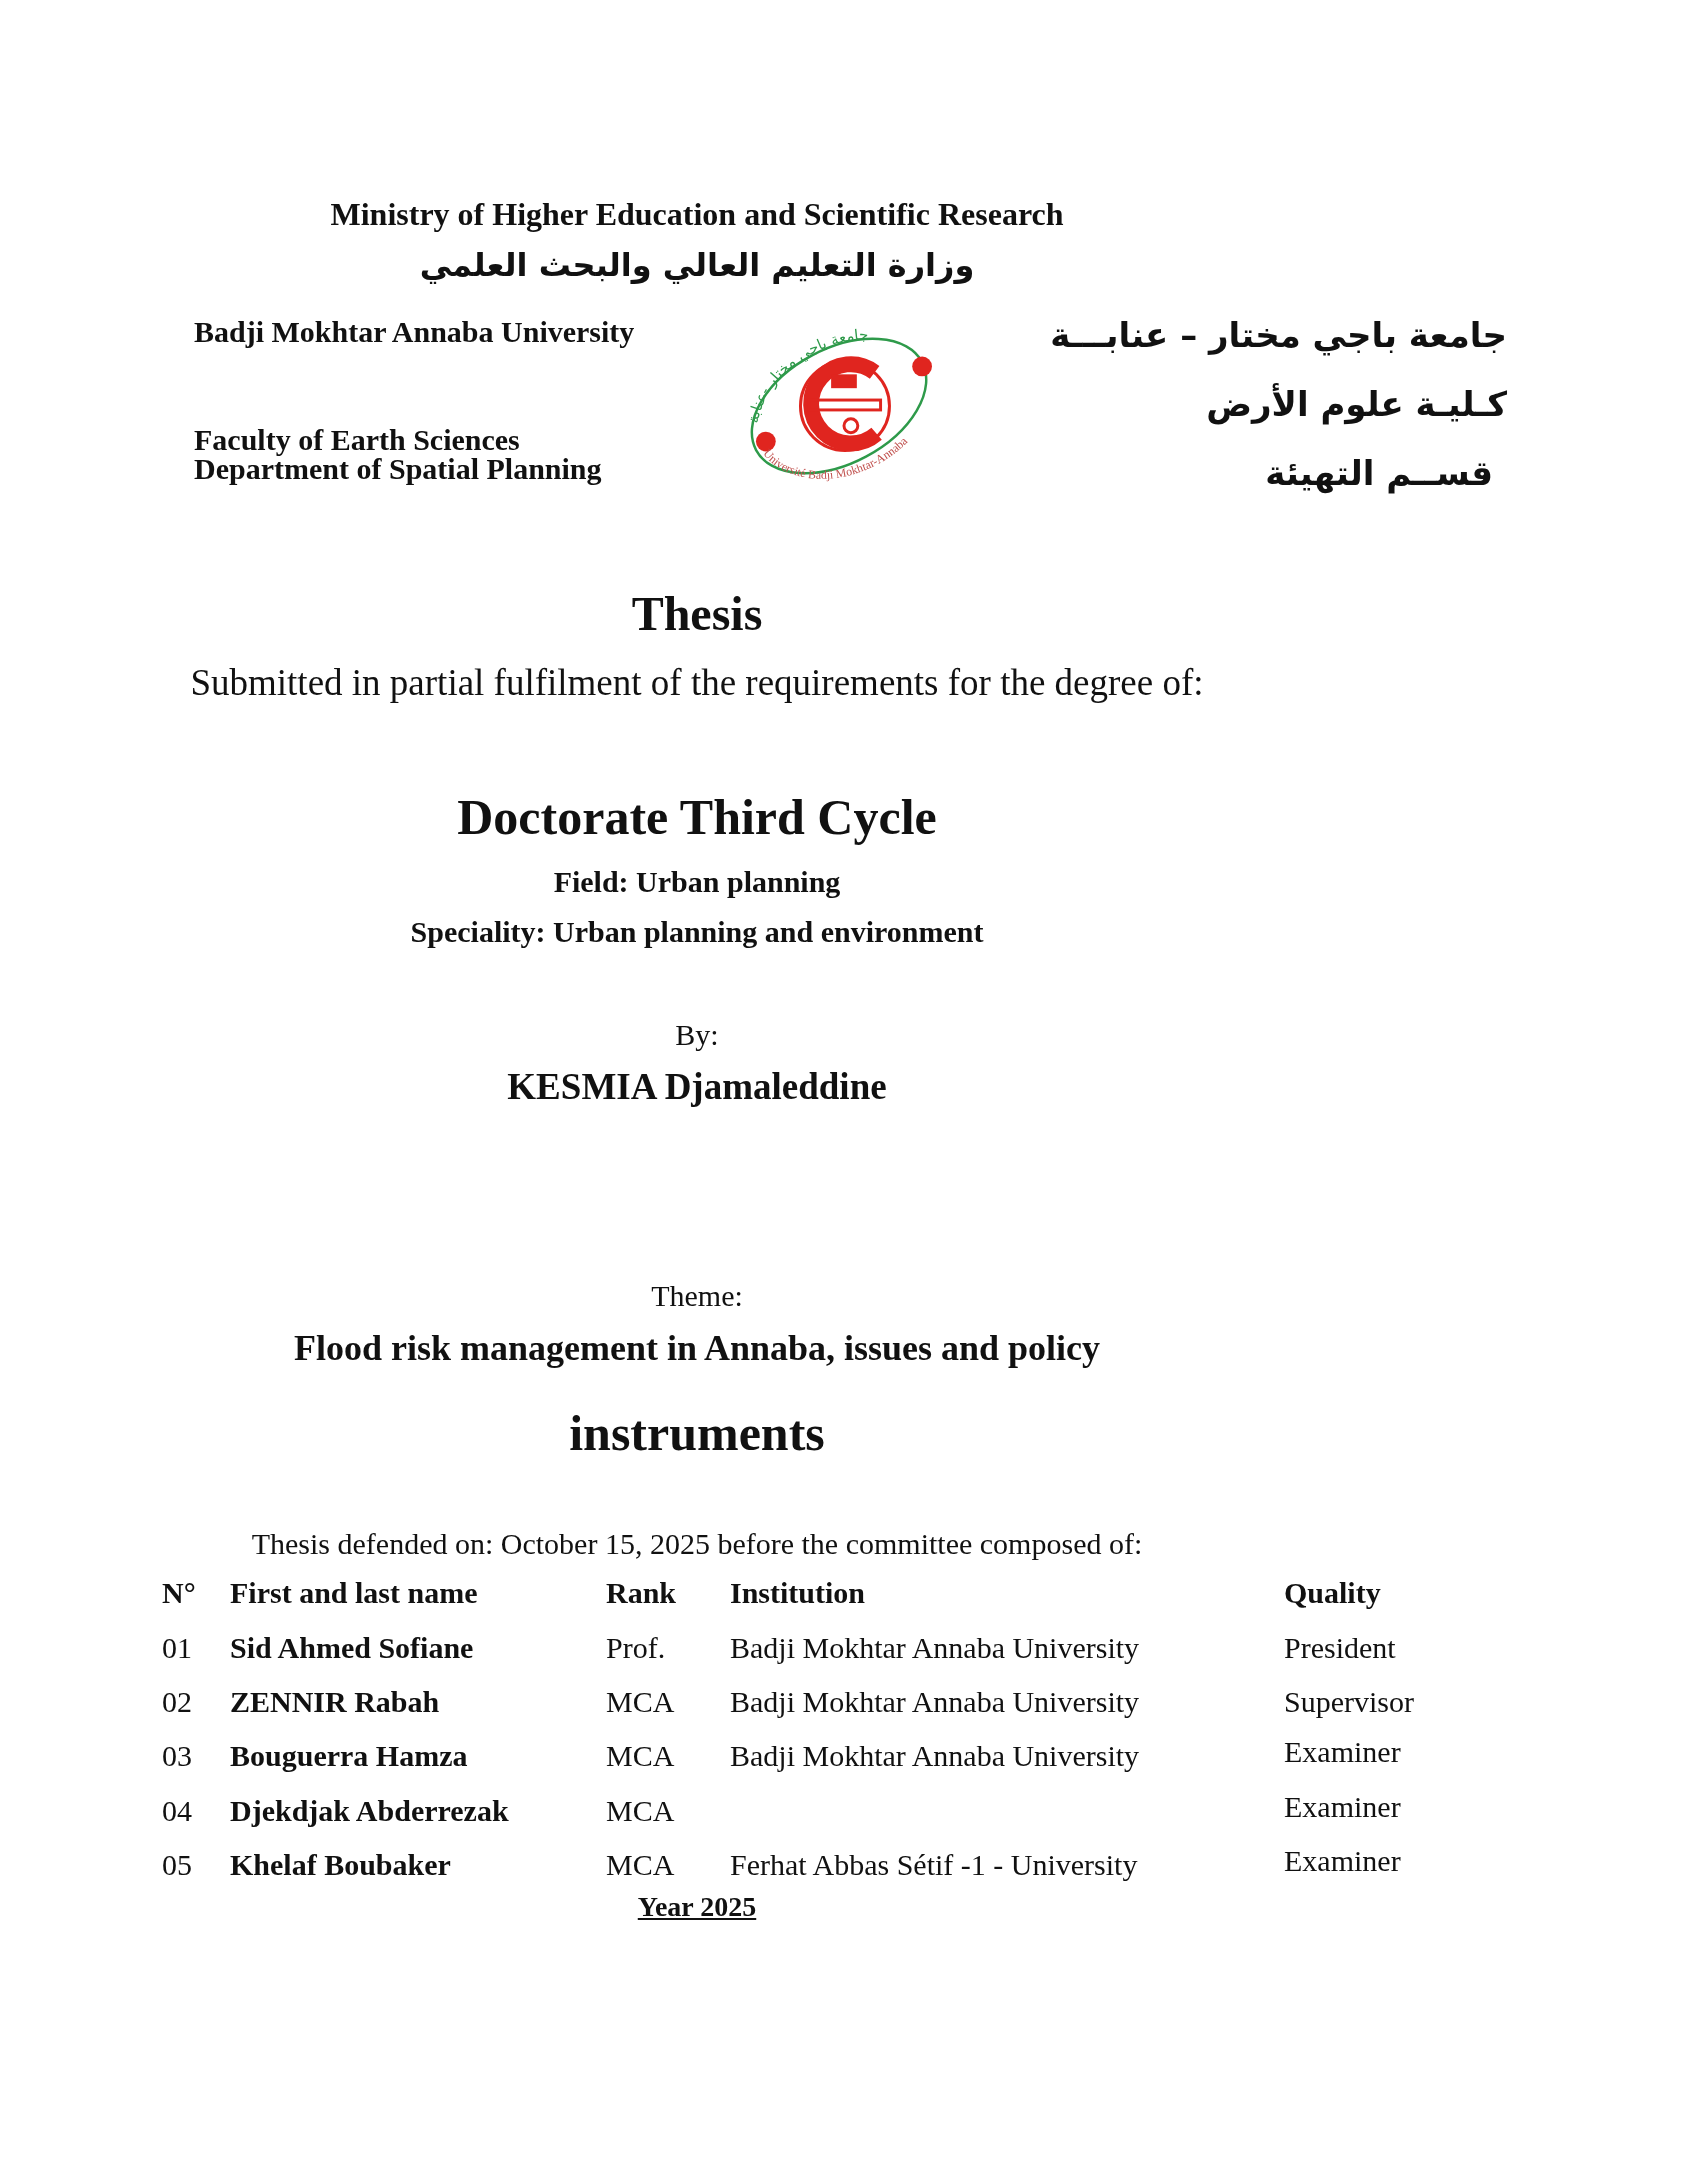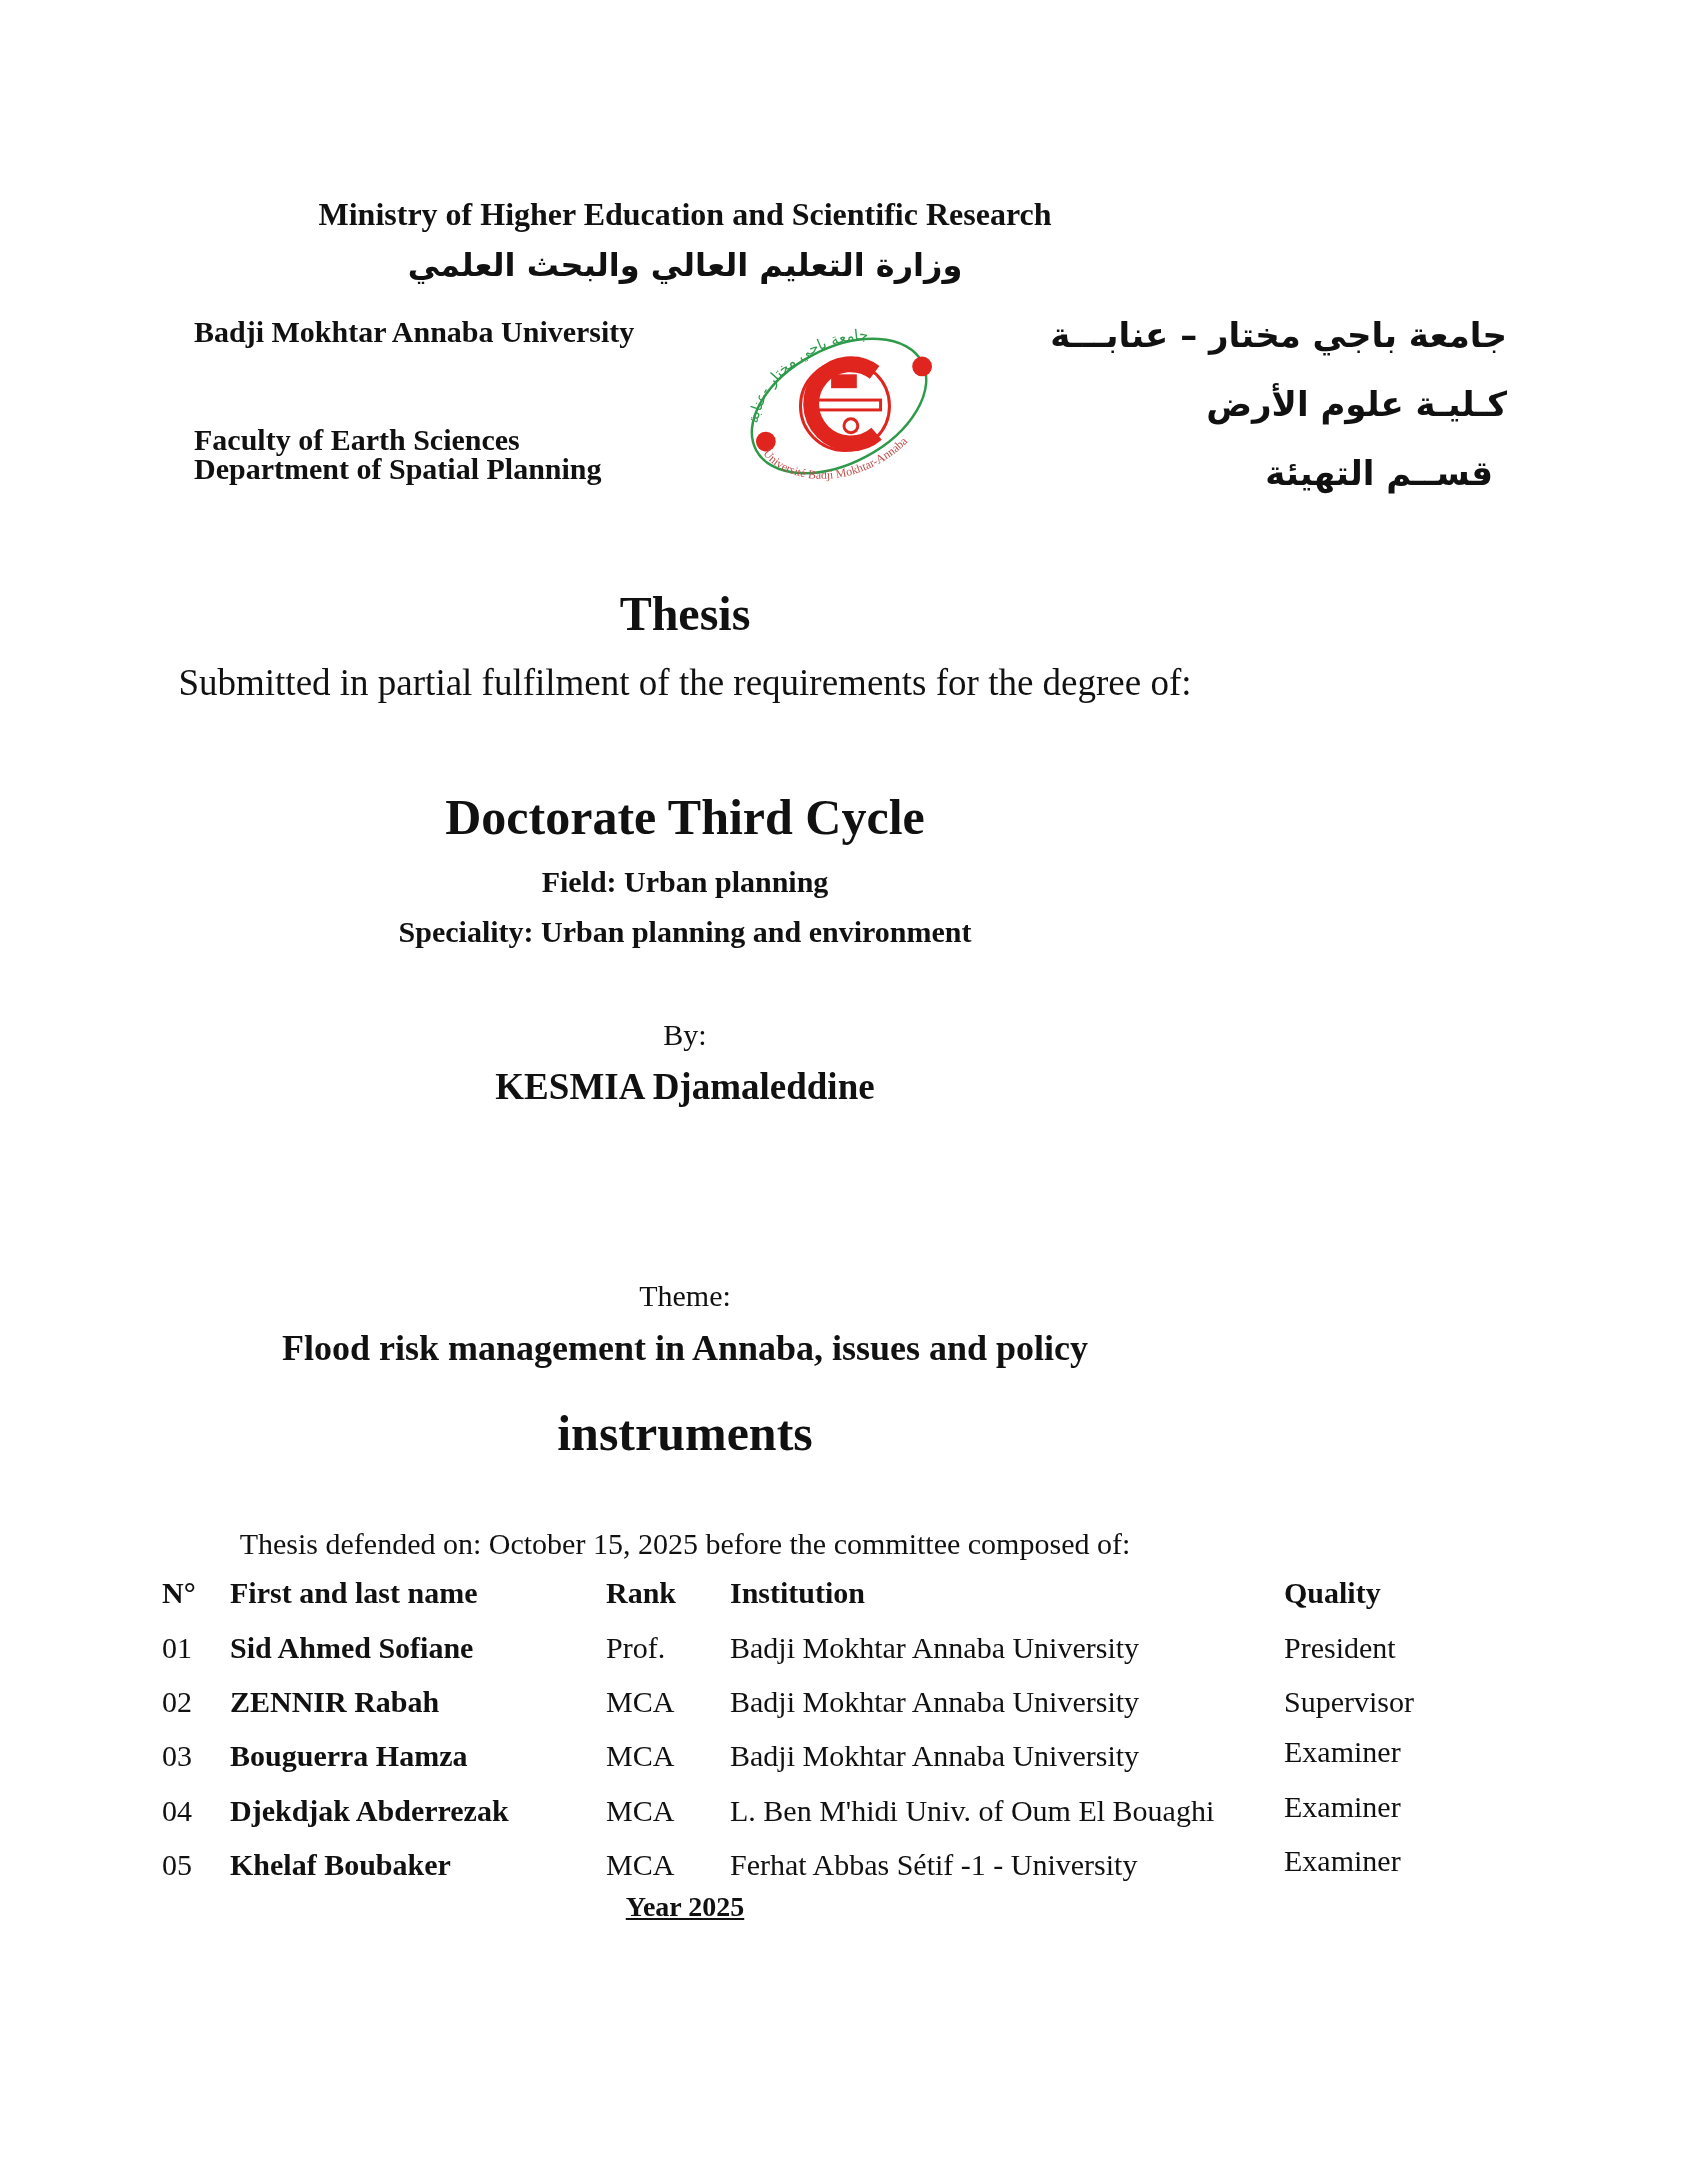--- a/index.html
+++ b/index.html
@@ -1,19 +1,19 @@
 <!DOCTYPE html>
 <html><head>
 <meta charset="utf-8">
 <style>
   html, body { margin:0; padding:0; background:#ffffff; }
   body { width:1683px; height:2178px; position:relative; overflow:hidden;
          font-family:"DejaVu Serif","Liberation Serif",serif; color:#111; }
   .abs { position:absolute; }
-  .center { left:4px; width:1362px; text-align:center; }
+  .center { left:16px; width:1362px; text-align:center; }
   .serif { font-family:"Liberation Serif","DejaVu Serif",serif; }
   .bold { font-weight:bold; }
   .ar { font-family:"DejaVu Sans","Liberation Sans",sans-serif; font-weight:bold; direction:rtl; }
   .left-col div { position:absolute; left:194px; font-size:30px; font-weight:bold; white-space:nowrap; }
   .right-col div { position:absolute; right:176px; font-size:34px; white-space:nowrap; text-align:left; }
   .tbl-row { position:absolute; left:0; width:1683px; height:40px; font-size:30px; white-space:nowrap; }
   .tbl-row span { position:absolute; top:0; }
   .c-no { left:162px; }
   .c-name { left:230px; font-weight:bold; }
   .c-rank { left:606px; }
@@ -104,21 +104,20 @@
   <span class="c-no">03</span>
   <span class="c-name">Bouguerra Hamza</span>
   <span class="c-rank">MCA</span>
   <span class="c-inst">Badji Mokhtar Annaba University</span>
   <span class="c-qual" style="top:-4px;">Examiner</span>
 </div>
 <div class="tbl-row serif" style="top:1794px;">
   <span class="c-no">04</span>
   <span class="c-name">Djekdjak Abderrezak</span>
   <span class="c-rank">MCA</span>
-  <span class="c-inst">L. Ben M'hidi Univ. of Oum El Bouaghi</span>
   <span class="c-qual" style="top:-4px;">Examiner</span>
 </div>
 <div class="tbl-row serif" style="top:1848px;">
   <span class="c-no">05</span>
   <span class="c-name">Khelaf Boubaker</span>
   <span class="c-rank">MCA</span>
   <span class="c-inst">Ferhat Abbas Sétif -1 - University</span>
   <span class="c-qual" style="top:-4px;">Examiner</span>
 </div>
 

